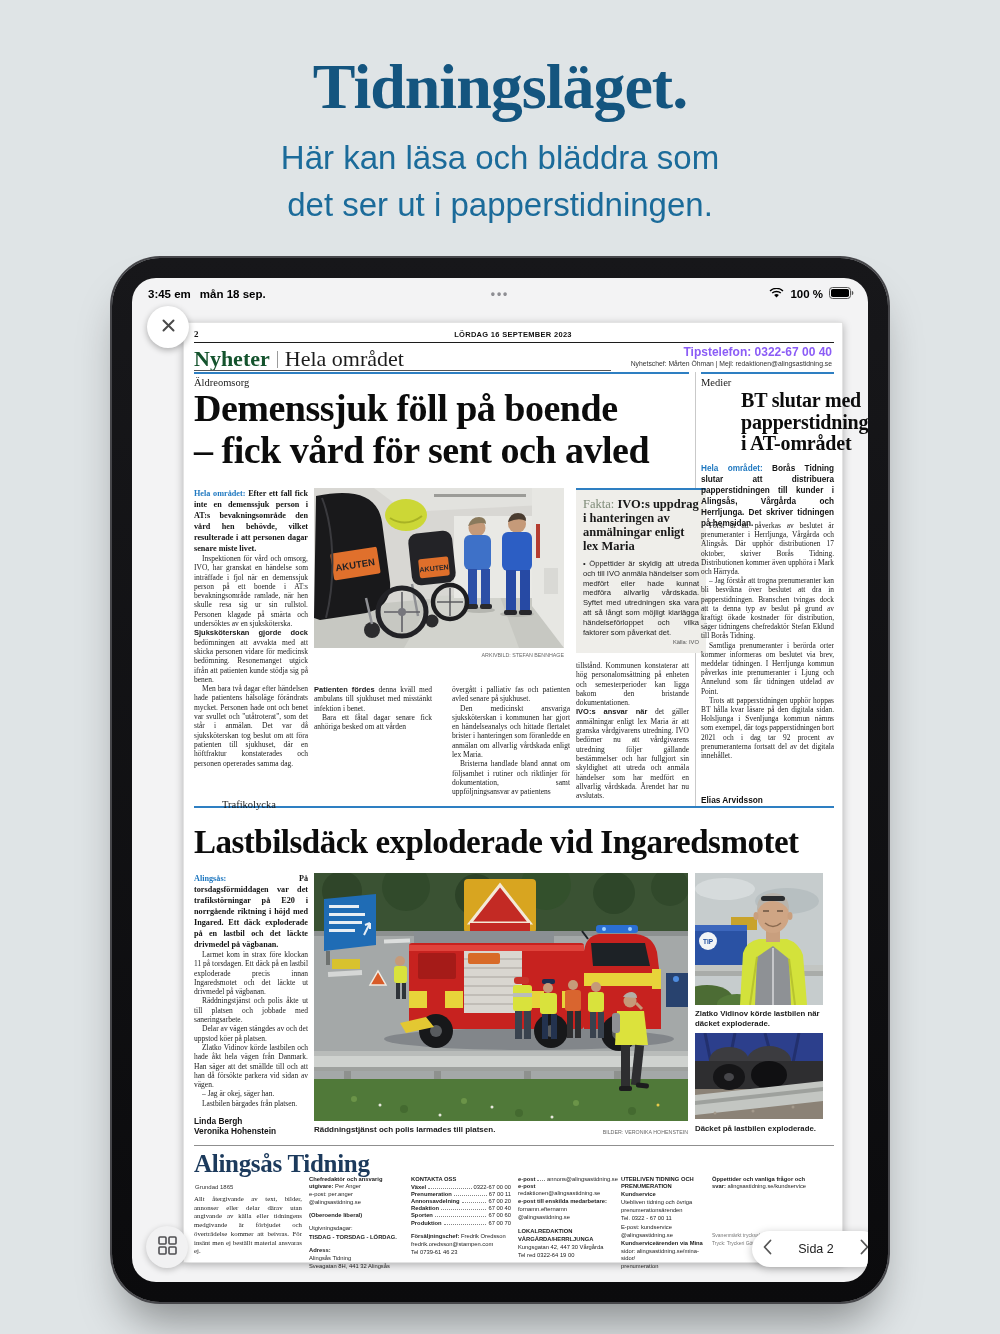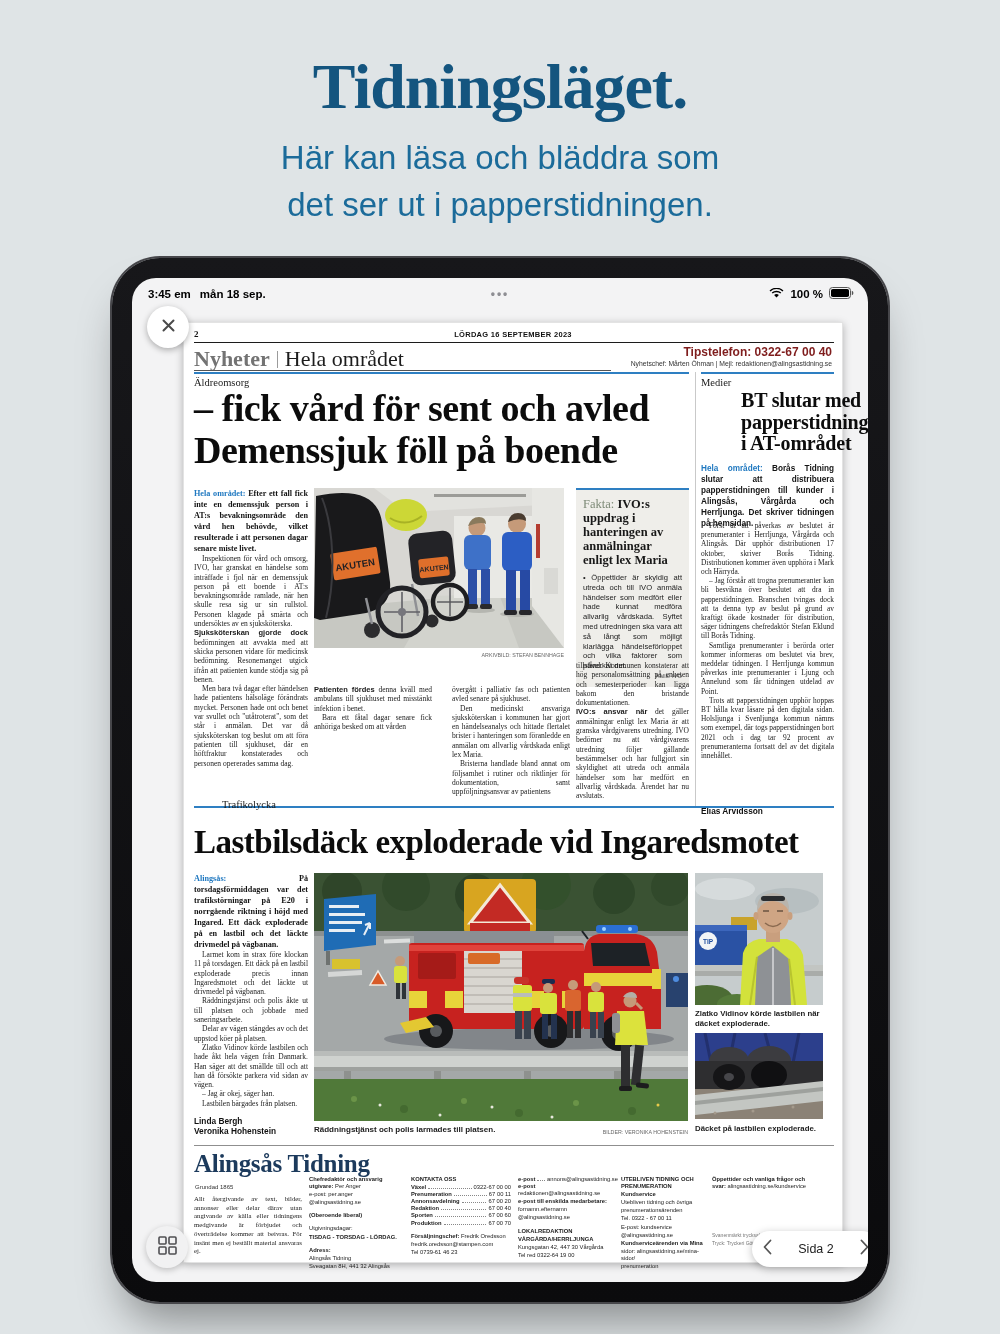--- a/index.html
+++ b/index.html
@@ -30,46 +30,46 @@
   .page{position:absolute;left:51px;top:44px;width:660px;height:941px;background:#ffffff;
     box-shadow:0 2px 8px rgba(0,0,0,.28);border:1px solid #e3e3e3;box-sizing:border-box;}
   .page *{box-sizing:border-box;}
   .abs{position:absolute;}
 
   .p-num{left:10px;top:6px;font-size:9px;font-weight:700;font-family:"Liberation Serif",serif;}
   .p-dateline{left:0;top:7px;width:100%;text-align:center;font-size:7.5px;font-weight:700;letter-spacing:.3px;}
   .rule-top{left:10px;top:19px;width:640px;height:1px;background:#1c1c1c;}
 
   .section-row{left:10px;top:23px;display:flex;align-items:baseline;gap:7px;font-family:"Liberation Serif",serif;font-size:22px;}
-  .section-name{font-weight:700;color:#737373;}
+  .section-name{font-weight:700;color:#14532d;}
   .section-sep{width:1px;height:17px;background:#9b9b9b;align-self:center;}
   .section-area{font-weight:400;color:#1d1d1d;}
   .rule-section{left:10px;top:47px;width:417px;height:1px;background:#555;}
-  .tip{right:10px;top:22px;text-align:right;font-size:12px;font-weight:700;color:#7f1d1d;}
+  .tip{right:10px;top:22px;text-align:right;font-size:12px;font-weight:700;color:#8b5cf6;}
   .staff{right:10px;top:37px;text-align:right;font-size:6.8px;color:#333;font-weight:400;}
 
   .rule-blue{height:2px;background:#2e7fc2;}
   .v-div{left:511px;top:49px;width:1px;height:434px;background:#c9c9c9;}
 
   .kicker{font-family:"Liberation Serif",serif;font-size:10.5px;color:#1b1b1b;}
   .headline{font-family:"Liberation Serif",serif;font-weight:700;color:#0c0c0c;letter-spacing:-.5px;}
 
   .lead{font-size:8.2px;font-weight:700;line-height:11px;text-align:justify;color:#141414;}
   .blue-label{color:#1f78c0;}
   .bodycol{font-family:"Liberation Serif",serif;font-size:7.5px;line-height:9.3px;text-align:justify;color:#1a1a1a;overflow:hidden;}
   .bodycol p{margin:0;}
   .ind{text-indent:8px;}
   .gap{margin-top:8px;}
   .sublead{font-family:"Liberation Sans",sans-serif;font-weight:700;font-size:7.5px;}
-  .byline{font-family:"Liberation Sans",sans-serif;font-weight:700;font-size:8.3px;margin-top:23px;color:#111;}
+  .byline{font-family:"Liberation Sans",sans-serif;font-weight:700;font-size:8.3px;margin-top:12px;color:#111;}
 
   .caption{font-size:8px;font-weight:700;line-height:10px;color:#1c1c1c;}
   .credit{font-size:5.3px;color:#666;font-weight:400;text-align:right;}
 
-  .fakta{left:392px;top:165px;width:113px;background:#efeeea;border-top:2px solid #2e7fc2;padding:7px 7px 8px;}
+  .fakta{left:392px;top:165px;width:130px;background:#efeeea;border-top:2px solid #2e7fc2;padding:7px 7px 8px;}
   .fakta-title{font-family:"Liberation Serif",serif;font-weight:700;font-size:12.5px;line-height:14px;color:#181818;}
   .fakta-label{color:#7d8a77;font-weight:400;}
   .fakta-body{font-size:7.6px;line-height:9.8px;margin-top:6px;text-align:justify;color:#222;}
   .fakta-src{font-size:5.8px;color:#555;text-align:right;margin-top:2px;}
 
   .photo{overflow:hidden;background:#ccc;}
   .photo svg{display:block;}
 
   
   .f-rule{left:10px;top:822px;width:640px;height:1px;background:#8f8f8f;}
@@ -139,22 +139,22 @@
         <div class="abs rule-section"></div>
         <div class="abs tip">Tipstelefon: 0322-67 00 40</div>
         <div class="abs staff">Nyhetschef: Mårten Öhman | Mejl: redaktionen@alingsastidning.se</div>
 
         <div class="abs rule-blue" style="left:10px;top:49px;width:495px;"></div>
         <div class="abs rule-blue" style="left:517px;top:49px;width:133px;"></div>
         <div class="abs v-div"></div>
 
         <div class="abs kicker" style="left:10px;top:54px;">Äldreomsorg</div>
         <div class="abs headline" style="left:10px;top:64px;width:497px;font-size:38px;line-height:42px;">
+          <div>Demenssjuk föll på boende</div>
           <div>– fick vård för sent och avled</div>
-          <div>Demenssjuk föll på boende</div>
         </div>
 
         <div class="abs bodycol" style="left:10px;top:165px;width:114px;height:317px;">
           <div class="lead">
             <span class="blue-label">Hela området:</span>
             <span>Efter ett fall fick inte en demenssjuk person i AT:s bevakningsområde den vård hen behövde, vilket resulterade i att personen dagar senare miste livet.</span>
           </div>
           <p class="ind gap">Inspektionen för vård och omsorg, IVO, har granskat en händelse som inträffade i fjol när en demenssjuk person på ett boende i AT:s bevakningsområde ramlade, när hen skulle resa sig ur sin rullstol. Personen klagade på smärta och undersöktes av en sjuksköterska.</p>
           <p class="gap"><span class="sublead">Sjuksköterskan gjorde dock</span><span> bedömningen att avvakta med att skicka personen vidare för medicinsk bedömning. Resonemanget utgick ifrån att patienten kunde stödja sig på benen.</span></p>
           <p class="ind">Men bara två dagar efter händelsen hade patientens hälsoläge förändrats mycket. Personen hade ont och benet var svullet och "utåtroterat", som det står i anmälan. Det var då sjuksköterskan tog beslut om att föra patienten till sjukhuset, där en höftfraktur konstaterades och personen opererades samma dag.</p>

